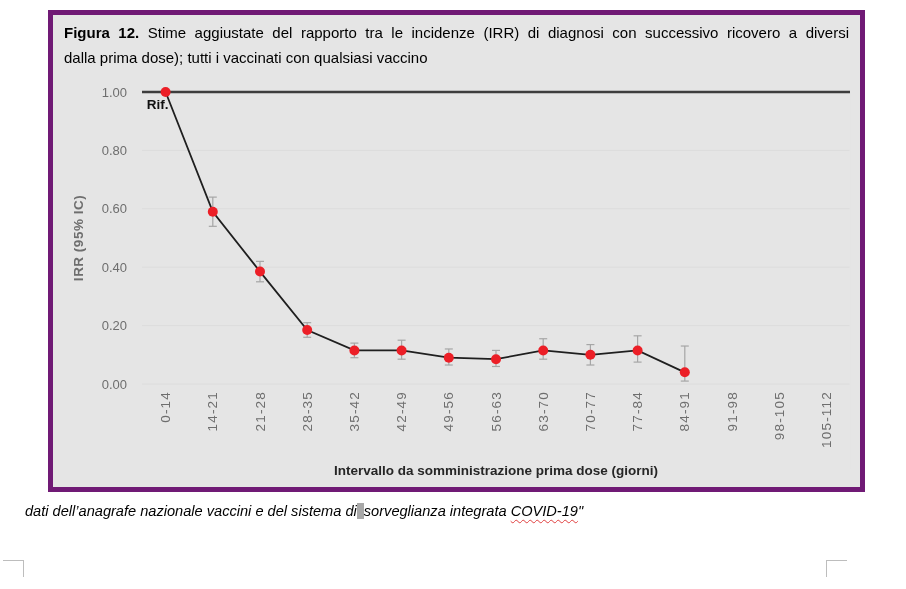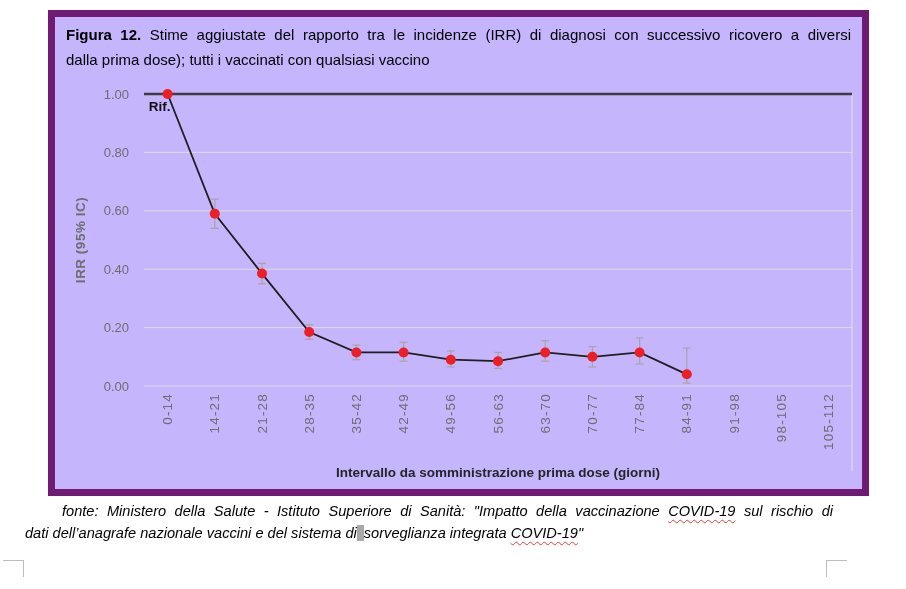--- a/index.html
+++ b/index.html
@@ -1,19 +1,19 @@
 <!DOCTYPE html>
 <html><head>
 <meta charset="utf-8">
 <style>
   html,body{margin:0;padding:0;background:#fff;}
   .page{position:relative;width:906px;height:589px;background:#ffffff;
         font-family:"Liberation Sans",sans-serif;overflow:hidden;}
   .figure-box{position:absolute;left:48px;top:10px;width:807px;height:472px;
-        border:7px solid #701a75;background:#c4b5fd;}
+        border:5px solid #701a75;background:#e5e5e5;}
   .caption{padding:5px 11px 0 11px;font-size:15px;line-height:25px;color:#000;}
   .cap-line.justify{text-align:justify;text-align-last:justify;}
   .bold{font-weight:bold;}
   .chart-svg{position:absolute;left:0;top:68px;}
   .source{position:absolute;left:25px;top:500px;width:808px;
         font-style:italic;font-size:14.6px;line-height:22px;color:#000;}
   .src-line.justify{text-align:justify;text-align-last:justify;}
   .src-line.indent{text-indent:37px;}
   .spell-error{text-decoration-line:underline;text-decoration-style:wavy;
         text-decoration-color:#e04040;text-decoration-thickness:1px;text-underline-offset:3px;}
@@ -115,20 +115,19 @@
         <text transform="translate(636.3000000000001,308) rotate(-90)" text-anchor="end" class="xtick">84-91</text>
         <text transform="translate(683.5,308) rotate(-90)" text-anchor="end" class="xtick">91-98</text>
         <text transform="translate(730.7,308) rotate(-90)" text-anchor="end" class="xtick">98-105</text>
         <text transform="translate(777.9000000000001,308) rotate(-90)" text-anchor="end" class="xtick">105-112</text>
         <text x="443" y="392" text-anchor="middle" class="xtitle">Intervallo da somministrazione prima dose (giorni)</text>
         <text transform="translate(30,155) rotate(-90)" text-anchor="middle" class="ytitle">IRR (95% IC)</text>
       </svg>
   </div>
 
   <div class="source">
-      <div class="src-line justify indent"><span>fonte: Ministero della Salute - Istituto Superiore di Sanità: "Impatto della vaccinazione </span><span class="spell-error">COVID-19</span><span> sul rischio di</span></div>
       <div class="src-line"><span>dati dell’anagrafe nazionale vaccini e del sistema di</span><span class="selection-block">&nbsp;</span><span>sorveglianza integrata </span><span class="spell-error">COVID-19</span><span>"</span></div>
     </div>
 
   <div class="corner corner-left"></div>
   <div class="corner corner-right"></div>
 
 </div>
 
 </body></html>

